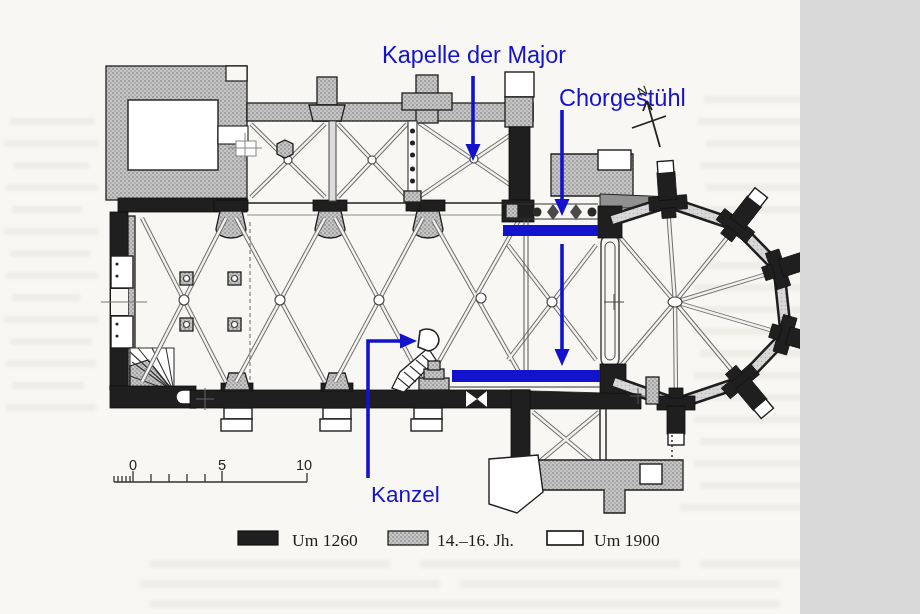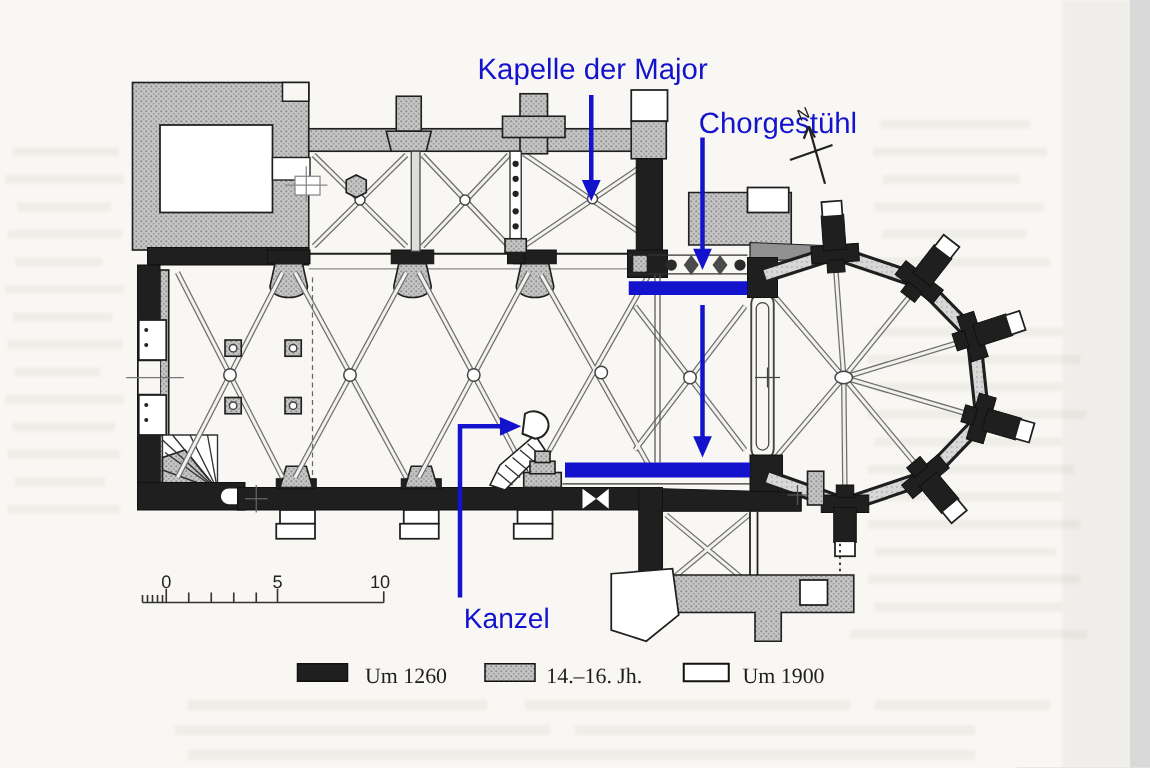--- a/index.html
+++ b/index.html
@@ -1,16 +1,16 @@
 <!DOCTYPE html>
 <html><head>
 <meta charset="utf-8">
 <style>
   html,body{margin:0;padding:0;background:#d9d9d9;}
-  .stage{position:relative;width:904px;height:614px;background:#f8f7f3;overflow:hidden;
+  .stage{position:relative;width:800px;height:614px;background:#f8f7f3;overflow:hidden;
          font-family:"Liberation Sans",sans-serif;}
   svg{position:absolute;left:0;top:0;}
   .bk{fill:#1f1f1f;stroke:#111;stroke-width:0.8;}
   .gy{fill:url(#st);stroke:#1f1f1f;stroke-width:1.3;}
   .wh{fill:#ffffff;stroke:#1f1f1f;stroke-width:1.4;}
   .thin{stroke:#333;stroke-width:1.1;fill:none;}
   .rib{stroke:#6f6f6f;stroke-width:4.4;fill:none;}
   .ribi{stroke:#f2f1ed;stroke-width:2.4;fill:none;}
   .node{fill:#fff;stroke:#444;stroke-width:1.2;}
   .blu{stroke:#1313cd;stroke-width:3.6;fill:none;}

